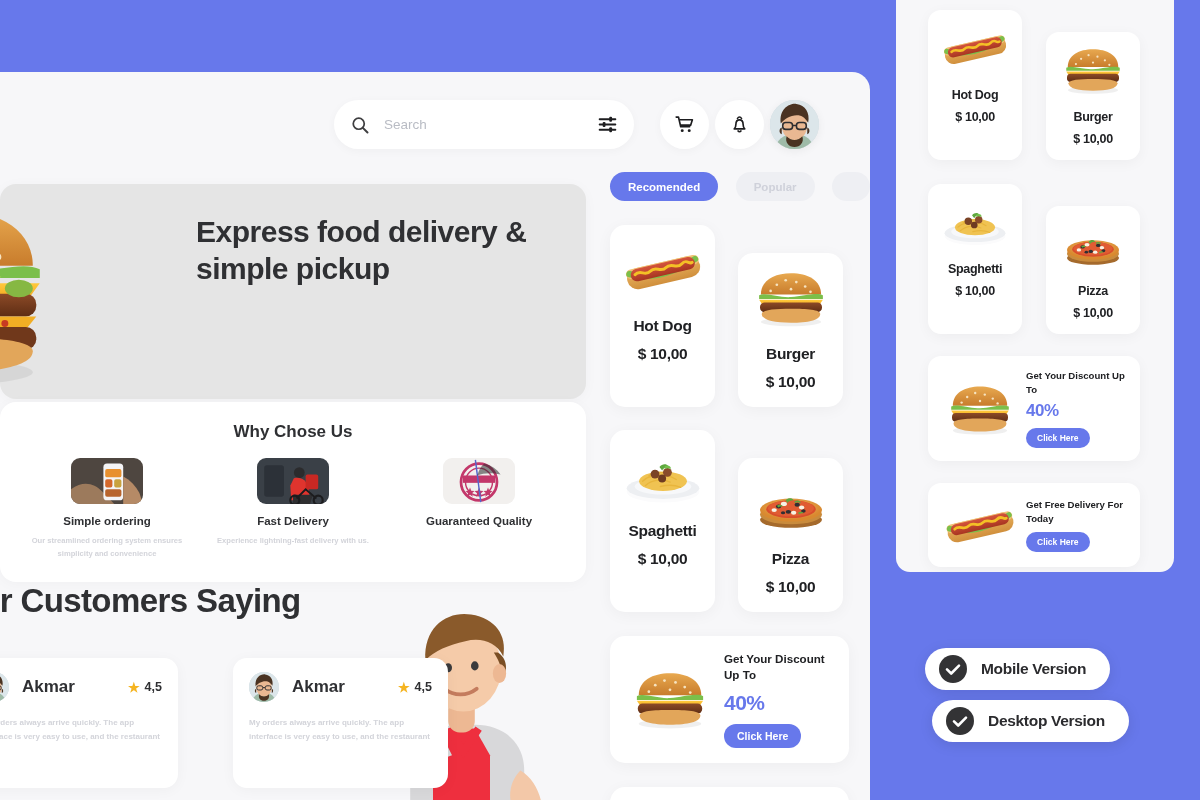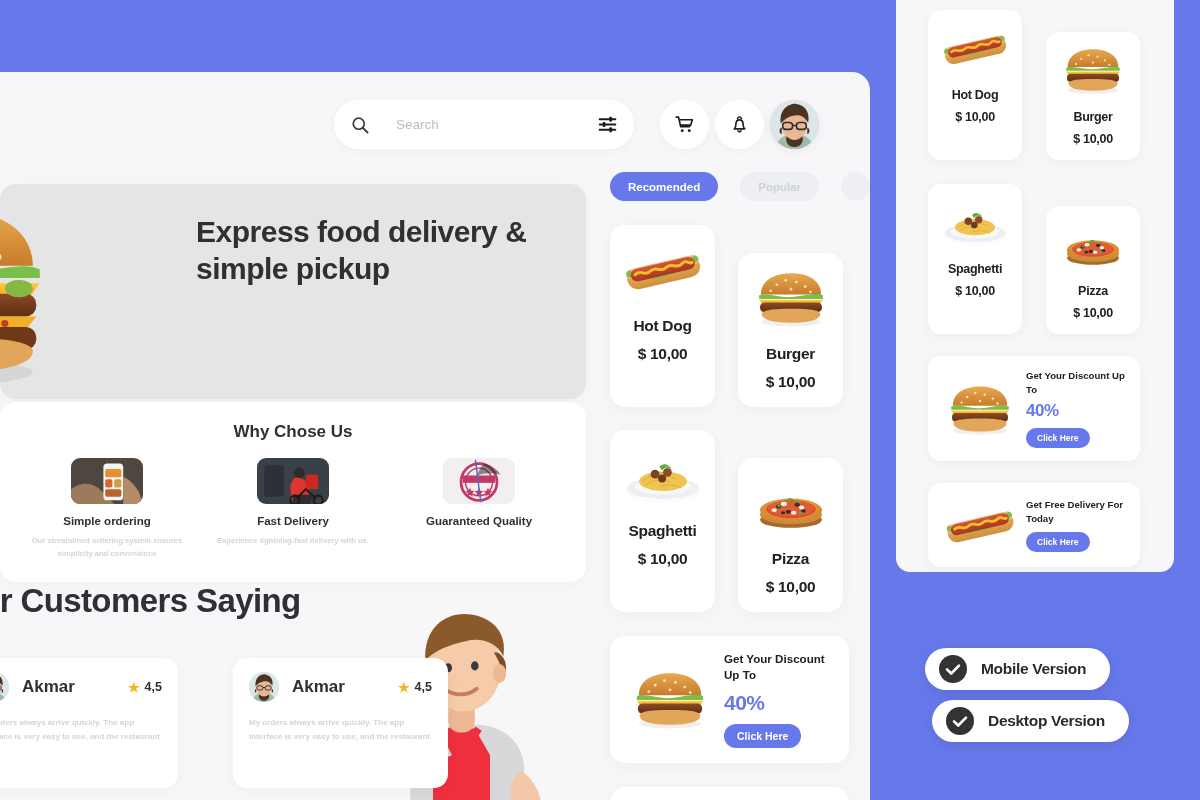--- a/index.html
+++ b/index.html
@@ -27,21 +27,21 @@
   .search-wrap{
     position:absolute; left:494px; top:28px;
     width:300px; height:49px;
     background:#fff; border-radius:26px;
     display:flex; align-items:center; padding:0 16px;
     box-shadow:0 2px 10px rgba(0,0,0,.035);
   }
   .search-wrap .mag{width:20px;height:20px;flex:none;opacity:.85;}
   .search-input{
     border:none; outline:none; background:transparent;
-    flex:1; margin-left:26px;
+    flex:1; margin-left:14px;
     font-family:"Liberation Sans",sans-serif;
     font-size:13.5px; color:#3a3a3a;
   }
   .search-input::placeholder{color:#b9bcc4;}
   .filter-ico{width:21px;height:21px;flex:none;}
   .hdr-btn{
     position:absolute; top:28px; width:49px;height:49px;border-radius:50%;
     background:#fff; display:flex;align-items:center;justify-content:center;
     box-shadow:0 2px 10px rgba(0,0,0,.035); border:none;cursor:pointer;
   }
@@ -93,21 +93,21 @@
   .testi-head{display:flex;align-items:center;}
   .testi-av{width:30px;height:30px;border-radius:50%;overflow:hidden;background:#cfd9de;flex:none;}
   .testi-name{margin-left:13px;font-size:17px;font-weight:700;color:#2f3033;}
   .testi-rate{margin-left:auto;display:flex;align-items:center;gap:5px;font-size:12.5px;font-weight:700;color:#2f3033;}
   .star{color:#F5B420;font-size:13px;line-height:1;}
   .testi-body{margin-top:14px;font-size:8px;line-height:1.75;color:#d3d4da;font-weight:600;}
   .chef{position:absolute;left:497px;top:516px;width:230px;height:285px;}
 
   
   #food-col{position:absolute;left:610px;top:172px;width:260px;}
-  .tabs{display:flex;gap:22px;}
+  .tabs{display:flex;gap:8px;justify-content:space-between;}
   .tab{
     height:29px;padding:0 18px;border-radius:16px;border:none;cursor:pointer;
     font-family:"Liberation Sans",sans-serif;font-size:11.5px;font-weight:700;
     display:flex;align-items:center;white-space:nowrap;
   }
   .tab.on{background:#6778EB;color:#fff;}
   .tab.off{background:#eeeff3;color:#cfd1da;}
   .food-grid{display:flex;flex-wrap:wrap;gap:23px;margin-top:24px;}
   .food-card{
     width:105px;background:#fff;border-radius:15px;

